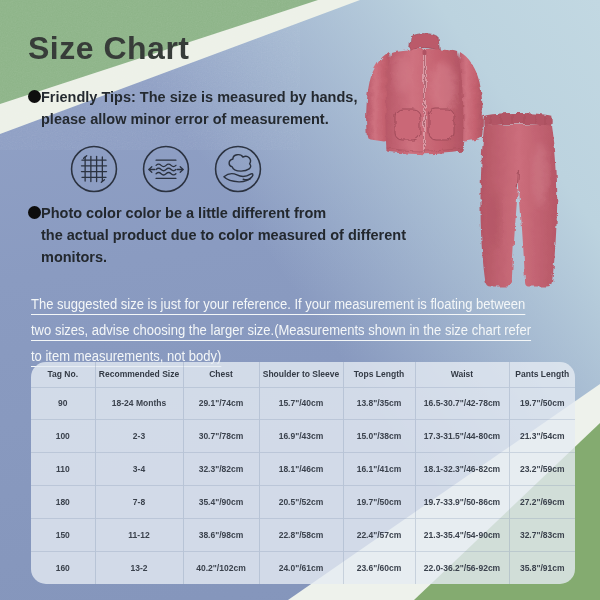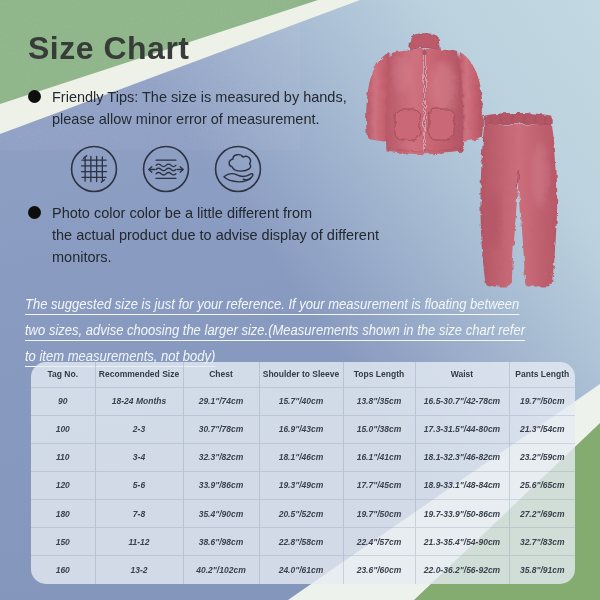--- a/index.html
+++ b/index.html
@@ -13,46 +13,46 @@
   .stripe-white-bottom{background:#eef2ec;clip-path:polygon(100% 64%,100% 100%,48% 100%);}
   .green-bottom{background:#84ab70;clip-path:polygon(100% 70.5%,100% 100%,69% 100%);}
   .stripe-white-top{background:#edf1e8;clip-path:polygon(0 0,360px 0,0 134px);}
   .green-top{background:#8db488;clip-path:polygon(0 0,318px 0,0 104px);}
 
   .title{
     position:absolute;left:28px;top:30px;margin:0;
     font-size:32px;font-weight:700;color:#353a37;letter-spacing:.5px;
   }
 
-  .tip{position:absolute;display:flex;gap:11px;color:#23282e;}
+  .tip{position:absolute;display:flex;gap:0;color:#23282e;font-weight:bold;}
   .tip-bullet{width:13px;height:13px;border-radius:50%;background:#0d0d0d;margin-top:4px;flex:none;}
   .tip-line{font-size:14.5px;line-height:22px;white-space:nowrap;}
   .tip-measure{left:28px;top:86px;}
   .tip-photo{left:28px;top:202px;}
 
   .icons-row{position:absolute;left:70px;top:145px;display:flex;gap:24px;}
   .icon-circle{width:48px;height:48px;}
   .icon-circle svg{display:block;width:100%;height:100%;}
 
   .product{position:absolute;left:338px;top:20px;width:230px;height:275px;}
 
-  .note{position:absolute;left:25px;top:291px;width:556px;color:#f4f7f8;font-style:italic;}
+  .note{position:absolute;left:31px;top:291px;width:556px;color:#f4f7f8;}
   .note-line{
     font-size:14px;line-height:26px;white-space:nowrap;
     transform:scaleX(.93);transform-origin:0 50%;
     text-decoration:underline;text-decoration-thickness:1px;text-underline-offset:5px;
   }
 
   .panel{
     position:absolute;left:31px;top:362px;width:544px;height:222px;
     background:rgba(229,235,243,.8);border-radius:15px;overflow:hidden;
   }
   table{width:544px;height:222px;border-collapse:collapse;table-layout:fixed;}
   thead tr{height:25px;}
-  tbody tr{height:16px;font-style:italic;}
+  tbody tr{height:16px;}
   th,td{
     text-align:center;vertical-align:middle;white-space:nowrap;overflow:hidden;
     border-left:1px solid rgba(130,148,176,.32);
     border-top:1px solid rgba(130,148,176,.28);
     padding:0 1px;
   }
   th{font-size:8.5px;color:#333a45;font-weight:700;}
   td{font-size:8.5px;font-weight:700;color:#3b424d;}
   th:first-child,td:first-child{border-left:none;}
   thead th{border-top:none;}
@@ -123,21 +123,21 @@
           <path d="M28 32.8 c2.4 0.8 5 0.6 7 -0.6"></path>
         </g>
       </svg>
     </div>
   </div>
 
   <div class="tip tip-photo">
     <span class="tip-bullet"></span>
     <div>
       <div class="tip-line">Photo color color be a little different from</div>
-      <div class="tip-line">the actual product due to advise display of different</div>
+      <div class="tip-line">the actual product due to color measured of different</div>
       <div class="tip-line">monitors.</div>
     </div>
   </div>
 
   <svg class="product" viewBox="0 0 230 275">
     <defs>
       <filter id="fuzz" x="-15%" y="-15%" width="130%" height="130%">
         <feTurbulence type="fractalNoise" baseFrequency="0.14" numOctaves="3" seed="7" result="t"></feTurbulence>
         <feDisplacementMap in="SourceGraphic" in2="t" scale="4.5"></feDisplacementMap>
       </filter>
@@ -237,29 +237,20 @@
           <tr>
             <td>110</td>
             <td>3-4</td>
             <td>32.3"/82cm</td>
             <td>18.1"/46cm</td>
             <td>16.1"/41cm</td>
             <td>18.1-32.3"/46-82cm</td>
             <td>23.2"/59cm</td>
           </tr>
           <tr>
-            <td>120</td>
-            <td>5-6</td>
-            <td>33.9"/86cm</td>
-            <td>19.3"/49cm</td>
-            <td>17.7"/45cm</td>
-            <td>18.9-33.1"/48-84cm</td>
-            <td>25.6"/65cm</td>
-          </tr>
-          <tr>
             <td>180</td>
             <td>7-8</td>
             <td>35.4"/90cm</td>
             <td>20.5"/52cm</td>
             <td>19.7"/50cm</td>
             <td>19.7-33.9"/50-86cm</td>
             <td>27.2"/69cm</td>
           </tr>
           <tr>
             <td>150</td>

